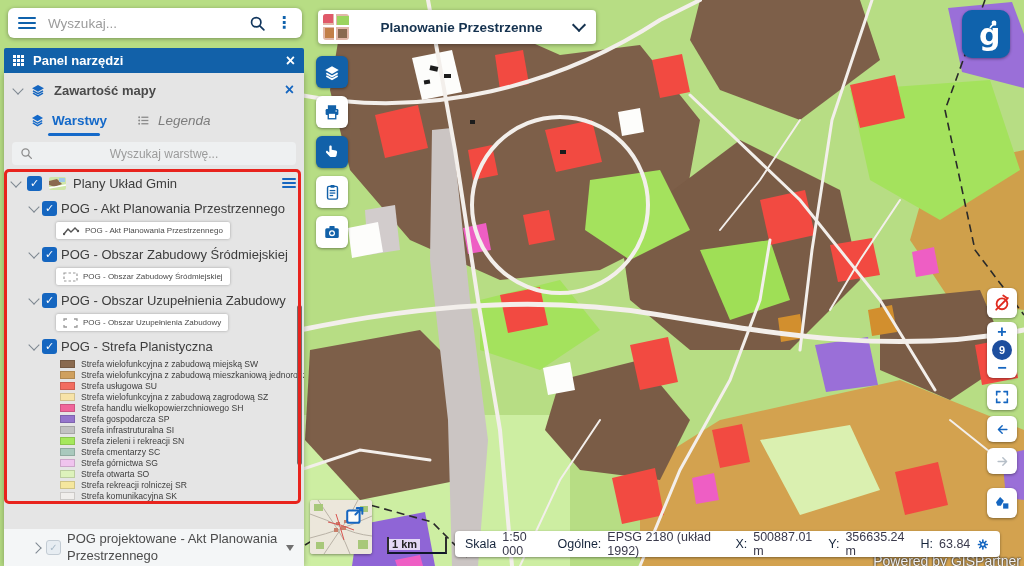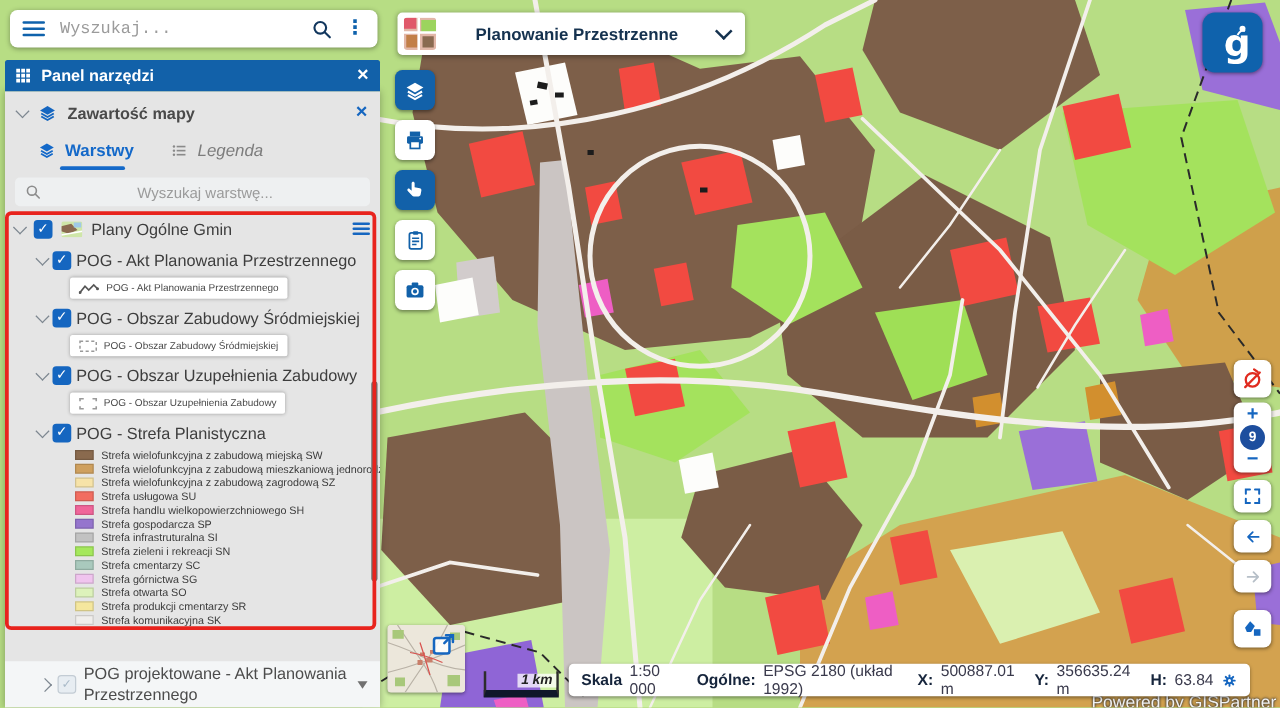--- a/index.html
+++ b/index.html
@@ -13,21 +13,21 @@
   
   #map{left:0;top:0;width:1024px;height:566px;}
   
   .searchbar{
     left:8px;top:8px;width:294px;height:30px;background:#fff;border-radius:6px;
     box-shadow:0 1px 4px rgba(0,0,0,.35);display:flex;align-items:center;padding:0 10px;box-sizing:border-box;gap:10px;z-index:30;
   }
   .hamb{width:18px;height:13px;position:relative;flex:none;}
   .hamb i{position:absolute;left:0;right:0;height:2.6px;background:#0f62ac;border-radius:1px;}
   .hamb i:nth-child(1){top:0}.hamb i:nth-child(2){top:5px}.hamb i:nth-child(3){top:10px}
-  .searchbar input{flex:1;border:none;outline:none;font-size:13.5px;color:#ec4899;background:transparent;font-family:Liberation Mono, monospace;}
+  .searchbar input{flex:1;border:none;outline:none;font-size:13.5px;color:#ec4899;background:transparent;font-family:Liberation Sans, sans-serif;}
   .searchbar input::placeholder{color:#9b9b9b;}
   .kebab{color:#0f62ac;font-size:16px;font-weight:bold;line-height:1;flex:none;cursor:pointer;}
   
   .panel-header{
     left:4px;top:48px;width:300px;height:25px;background:#1261a9;color:#fff;display:flex;align-items:center;
     padding:0 9px;box-sizing:border-box;gap:9px;z-index:25;border-radius:2px 2px 0 0;
   }
   .grid9{width:11px;height:11px;position:relative;flex:none;}
   .grid9 i{position:absolute;width:2.6px;height:2.6px;background:#fff;}
   .panel-title{font-size:13px;font-weight:bold;flex:1;}
@@ -98,26 +98,26 @@
   .dd-chev{width:8px;height:8px;border-right:2px solid #15324f;border-bottom:2px solid #15324f;transform:rotate(45deg);margin-top:-4px;flex:none;}
   .logo{left:962px;top:10px;width:48px;height:48px;background:#0f62ac;border-radius:10px;display:flex;align-items:center;justify-content:center;z-index:20;box-shadow:0 1px 3px rgba(0,0,0,.4);cursor:pointer;}
   .rcol{z-index:20;}
   .zoomgroup{left:987px;top:322px;width:30px;height:56px;background:#fff;border-radius:6px;box-shadow:0 1px 3px rgba(0,0,0,.4);
     display:flex;flex-direction:column;align-items:center;justify-content:space-between;padding:2px 0;box-sizing:border-box;z-index:20;}
   .zplus,.zminus{color:#1566c0;font-size:16px;font-weight:bold;line-height:1;cursor:pointer;}
   .zbadge{width:20px;height:20px;border-radius:50%;background:#1d4e9e;color:#fff;font-size:11px;font-weight:bold;display:flex;align-items:center;justify-content:center;}
   
   .overview{left:310px;top:500px;width:62px;height:54px;border-radius:3px;overflow:hidden;box-shadow:0 1px 3px rgba(0,0,0,.4);z-index:20;background:#ece7db;}
   .ov-expand{left:344px;top:504px;width:22px;height:22px;z-index:21;cursor:pointer;}
-  .scalebar{left:387px;top:537px;width:56px;height:15px;border-left:2px solid #2d2d2d;border-right:2px solid #2d2d2d;border-bottom:6px solid #0f172a;z-index:20;display:flex;align-items:center;justify-content:flex-end;font-style:italic;}
+  .scalebar{left:387px;top:537px;width:56px;height:15px;border-left:2px solid #2d2d2d;border-right:2px solid #2d2d2d;border-bottom:2px solid #0f172a;z-index:20;display:flex;align-items:center;justify-content:flex-start;}
   .scalebar span{font-size:11px;font-weight:bold;color:#222;background:rgba(255,255,255,.75);padding:0 3px;line-height:1;}
   
   .statusbar{left:455px;top:531px;width:545px;height:26px;background:#fff;border-radius:4px;box-shadow:0 1px 3px rgba(0,0,0,.4);
     display:flex;align-items:center;padding:0 10px;box-sizing:border-box;gap:6px;z-index:22;font-size:12.5px;}
-  .sb-label{font-weight:bold;color:#16253c;text-align:right;}
+  .sb-label{font-weight:normal;color:#16253c;text-align:right;}
   .sb-val{color:#3a3a4c;margin-right:10px;}
   .credit{right:3px;top:553px;font-size:14px;color:#f2f2f2;text-shadow:0 0 2px #333,0 0 2px #333;z-index:21;}
   svg{display:block;}
 </style>
 </head>
 <body>
 
 <div class="abs" id="map">
 <svg width="1024" height="566" viewBox="0 0 1024 566" preserveAspectRatio="none">
   <rect width="1024" height="566" fill="#b7dd84"></rect>
@@ -280,21 +280,21 @@
       <span class="chev"></span>
       <span class="cb checked"></span>
       <span class="mapthumb-ic">
         <svg width="17" height="13" viewBox="0 0 17 13">
             <rect width="17" height="13" fill="#cfe6a8"></rect>
             <polygon points="0,4 8,2 13,7 6,10 0,8" fill="#8a6a50"></polygon>
             <rect x="10" y="1" width="6" height="4" fill="#9fc9e8"></rect>
             <path d="M0,11 L17,8" stroke="#fff" stroke-width="1.4"></path>
           </svg>
       </span>
-      <span class="tlabel">Plany Ogólne Gmin</span>
+      <span class="tlabel">Plany Układ Gmin</span>
       <span class="menu3">
           <i></i>
           <i></i>
           <i></i>
         </span>
     </div>
 
     <div class="row trow sub">
       <span class="chev"></span>
       <span class="cb checked"></span>
@@ -348,28 +348,28 @@
     <div class="sleg">
         <div class="sleg-row">
           <span class="sleg-swatch" style="background: rgb(138, 106, 78);"></span>
           <span class="sleg-label">Strefa wielofunkcyjna z zabudową miejską SW</span>
         </div>
         <div class="sleg-row">
           <span class="sleg-swatch" style="background: rgb(207, 160, 94);"></span>
           <span class="sleg-label">Strefa wielofunkcyjna z zabudową mieszkaniową jednorodzin</span>
         </div>
         <div class="sleg-row">
+          <span class="sleg-swatch" style="background: rgb(242, 109, 96);"></span>
+          <span class="sleg-label">Strefa usługowa SU</span>
+        </div>
+        <div class="sleg-row">
           <span class="sleg-swatch" style="background: rgb(247, 227, 168);"></span>
           <span class="sleg-label">Strefa wielofunkcyjna z zabudową zagrodową SZ</span>
         </div>
         <div class="sleg-row">
-          <span class="sleg-swatch" style="background: rgb(242, 109, 96);"></span>
-          <span class="sleg-label">Strefa usługowa SU</span>
-        </div>
-        <div class="sleg-row">
           <span class="sleg-swatch" style="background: rgb(240, 101, 154);"></span>
           <span class="sleg-label">Strefa handlu wielkopowierzchniowego SH</span>
         </div>
         <div class="sleg-row">
           <span class="sleg-swatch" style="background: rgb(149, 117, 205);"></span>
           <span class="sleg-label">Strefa gospodarcza SP</span>
         </div>
         <div class="sleg-row">
           <span class="sleg-swatch" style="background: rgb(194, 194, 194);"></span>
           <span class="sleg-label">Strefa infrastruturalna SI</span>
@@ -385,21 +385,21 @@
         <div class="sleg-row">
           <span class="sleg-swatch" style="background: rgb(240, 196, 238);"></span>
           <span class="sleg-label">Strefa górnictwa SG</span>
         </div>
         <div class="sleg-row">
           <span class="sleg-swatch" style="background: rgb(221, 242, 187);"></span>
           <span class="sleg-label">Strefa otwarta SO</span>
         </div>
         <div class="sleg-row">
           <span class="sleg-swatch" style="background: rgb(245, 231, 158);"></span>
-          <span class="sleg-label">Strefa produkcji cmentarzy SR</span>
+          <span class="sleg-label">Strefa rekreacji rolniczej SR</span>
         </div>
         <div class="sleg-row">
           <span class="sleg-swatch" style="background: rgb(240, 238, 236);"></span>
           <span class="sleg-label">Strefa komunikacyjna SK</span>
         </div>
       </div>
   </div>
 
   <div class="g2sub">
     <span class="chev right"></span>

